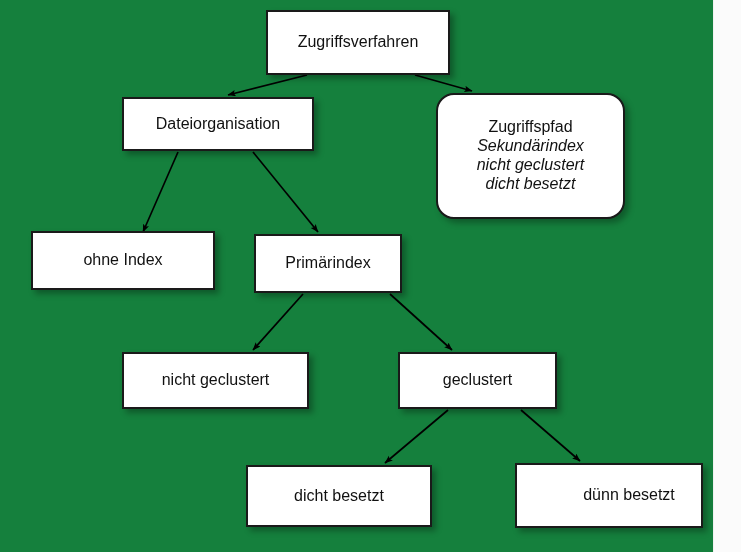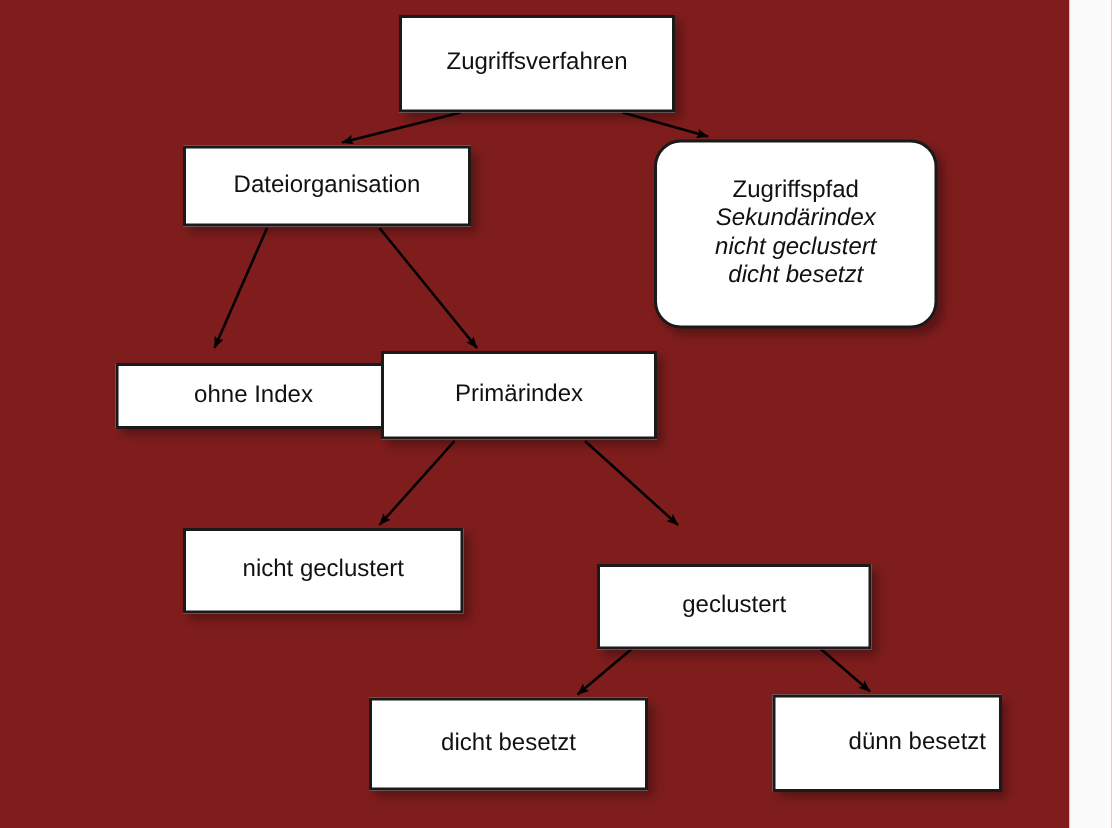--- a/index.html
+++ b/index.html
@@ -10,21 +10,21 @@
   body {
     width: 741px;
     height: 552px;
     overflow: hidden;
     font-family: "Liberation Sans", sans-serif;
   }
   #canvas {
     position: relative;
     width: 741px;
     height: 552px;
-    background: #7f1d1d;
+    background: #15803d;
   }
   
   #page-gutter {
     position: absolute;
     top: 0;
     left: 713px;
     width: 28px;
     height: 552px;
     background: #fbfbfb;
     border-left: 1px solid #f1f1f1;
@@ -91,33 +91,33 @@
       </div>
       <div class="node" style="left: 122px; top: 97px; width: 192px; height: 54px;">
         <span class="line">Dateiorganisation</span>
       </div>
       <div class="node" style="left: 436px; top: 93px; width: 189px; height: 126px; border-radius: 18px;">
         <span class="line">Zugriffspfad</span>
         <span class="line italic">Sekundärindex</span>
         <span class="line italic">nicht geclustert</span>
         <span class="line italic">dicht besetzt</span>
       </div>
-      <div class="node" style="left: 31px; top: 242px; width: 184px; height: 44px; margin-left: 46px;">
+      <div class="node" style="left: 31px; top: 231px; width: 184px; height: 59px;">
         <span class="line">ohne Index</span>
       </div>
-      <div class="node" style="left: 254px; top: 234px; width: 184px; height: 59px;">
+      <div class="node" style="left: 254px; top: 234px; width: 148px; height: 59px;">
         <span class="line">Primärindex</span>
       </div>
       <div class="node" style="left: 122px; top: 352px; width: 187px; height: 57px;">
         <span class="line">nicht geclustert</span>
       </div>
-      <div class="node" style="left: 398px; top: 352px; width: 183px; height: 57px; margin-top: 24px;">
+      <div class="node" style="left: 398px; top: 352px; width: 159px; height: 57px;">
         <span class="line">geclustert</span>
       </div>
       <div class="node" style="left: 246px; top: 465px; width: 186px; height: 62px;">
         <span class="line">dicht besetzt</span>
       </div>
-      <div class="node" style="left: 515px; top: 463px; width: 153px; height: 65px; padding-left: 40px;">
+      <div class="node" style="left: 515px; top: 463px; width: 188px; height: 65px; padding-left: 40px;">
         <span class="line">dünn besetzt</span>
       </div>
     </div>
 
 </div>
 
 </body></html>

